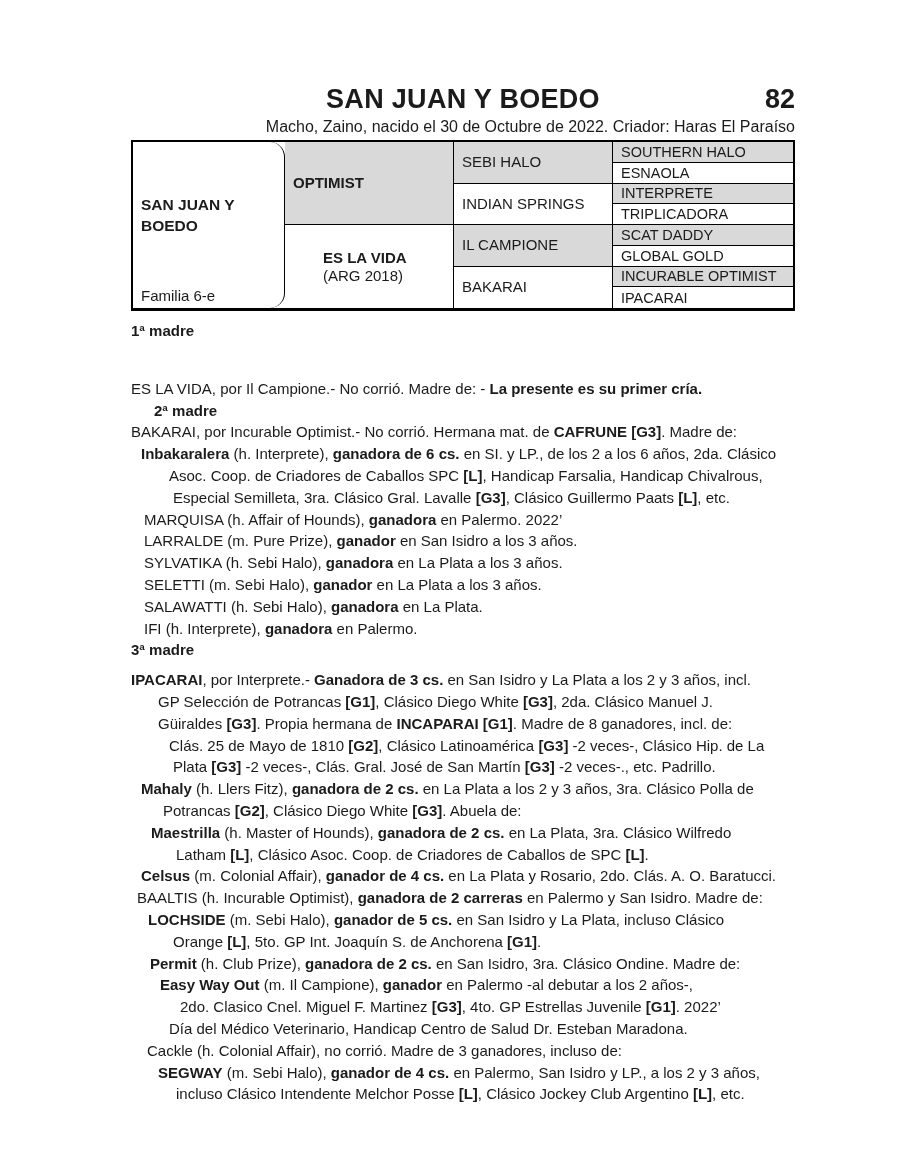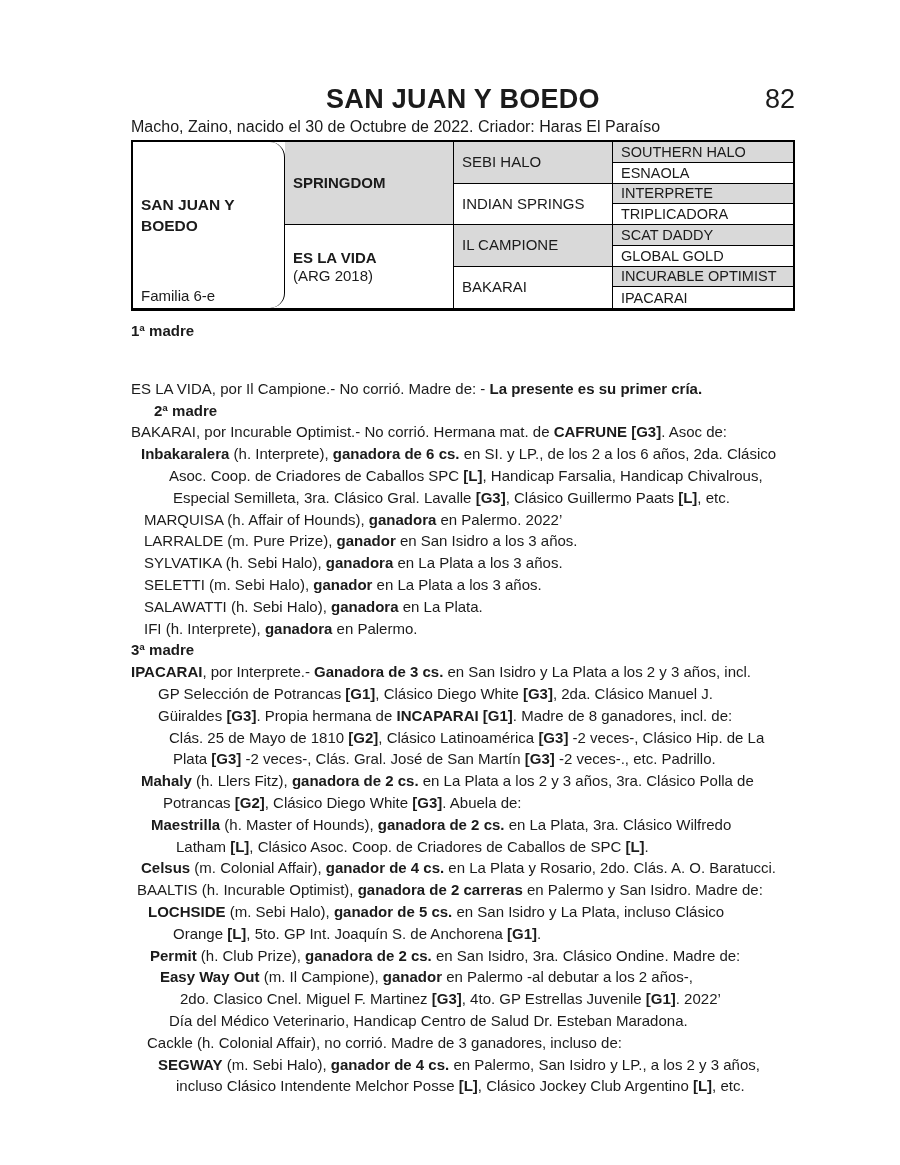--- a/index.html
+++ b/index.html
@@ -30,25 +30,25 @@
     font-size: 27px;
     font-weight: 700;
     letter-spacing: 0.3px;
     line-height: 30px;
   }
   .page-number {
     position: absolute;
     right: 0;
     top: 0;
     font-size: 27px;
-    font-weight: 400;
+    font-weight: 700;
     line-height: 30px;
   }
   .subtitle {
-    text-align: left;
+    text-align: right;
     font-size: 16px;
     line-height: 20px;
     margin-top: 1px;
     white-space: nowrap;
   }
   
   .ped-table {
     margin-top: 3px;
     width: 664px;
     height: 171px;
@@ -103,22 +103,22 @@
     <div class="ped-table">
 
       <div class="cell subject-cell last-row" style="grid-area: 1 / 1 / 9 / 2;">
         <div class="subject-name">
           <div>SAN JUAN Y</div>
           <div>BOEDO</div>
         </div>
         <div class="family">Familia 6-e</div>
       </div>
 
-      <div class="cell shaded bold" style="grid-area: 1 / 2 / 5 / 3;">SPRINGDOM</div>
-      <div class="cell last-row" style="grid-area: 5 / 2 / 9 / 3;">
+      <div class="cell shaded bold" style="grid-area: 1 / 2 / 5 / 3;">OPTIMIST</div>
+      <div class="cell last-row" style="grid-area: 5 / 2 / 9 / 3; margin-left: 30px;">
         <div class="b">ES LA VIDA</div>
         <div>(ARG 2018)</div>
       </div>
 
       <div class="cell shaded" style="grid-area: 1 / 3 / 3 / 4;">SEBI HALO</div>
       <div class="cell" style="grid-area: 3 / 3 / 5 / 4;">INDIAN SPRINGS</div>
       <div class="cell shaded" style="grid-area: 5 / 3 / 7 / 4;">IL CAMPIONE</div>
       <div class="cell last-row" style="grid-area: 7 / 3 / 9 / 4;">BAKARAI</div>
 
       <div class="cell gen3 last-col shaded" style="grid-area: 1 / 4 / 2 / 5;">SOUTHERN HALO</div>
@@ -128,32 +128,32 @@
       <div class="cell gen3 last-col shaded" style="grid-area: 5 / 4 / 6 / 5;">SCAT DADDY</div>
       <div class="cell gen3 last-col" style="grid-area: 6 / 4 / 7 / 5;">GLOBAL GOLD</div>
       <div class="cell gen3 last-col shaded" style="grid-area: 7 / 4 / 8 / 5;">INCURABLE OPTIMIST</div>
       <div class="cell gen3 last-col last-row" style="grid-area: 8 / 4 / 9 / 5;">IPACARAI</div>
     </div>
 
     <div class="pedigree-text">
         <div class="line" style="padding-left: 0px;"><span class="b">1ª madre</span></div>
         <div class="line" style="padding-left: 0px; margin-top: 36px;"><span>ES LA VIDA, por Il Campione.- No corrió. Madre de: - </span><span class="b">La presente es su primer cría.</span></div>
         <div class="line" style="padding-left: 0px; margin-left: 23px;"><span class="b">2ª madre</span></div>
-        <div class="line" style="padding-left: 0px;"><span>BAKARAI, por Incurable Optimist.- No corrió. Hermana mat. de </span><span class="b">CAFRUNE [G3]</span><span>. Asoc de:</span></div>
+        <div class="line" style="padding-left: 0px;"><span>BAKARAI, por Incurable Optimist.- No corrió. Hermana mat. de </span><span class="b">CAFRUNE [G3]</span><span>. Madre de:</span></div>
         <div class="line" style="padding-left: 10px;"><span class="b">Inbakaralera</span><span> (h. Interprete), </span><span class="b">ganadora de 6 cs.</span><span> en SI. y LP., de los 2 a los 6 años, 2da. Clásico</span></div>
         <div class="line" style="padding-left: 38px;"><span>Asoc. Coop. de Criadores de Caballos SPC </span><span class="b">[L]</span><span>, Handicap Farsalia, Handicap Chivalrous,</span></div>
         <div class="line" style="padding-left: 42px;"><span>Especial Semilleta, 3ra. Clásico Gral. Lavalle </span><span class="b">[G3]</span><span>, Clásico Guillermo Paats </span><span class="b">[L]</span><span>, etc.</span></div>
         <div class="line" style="padding-left: 13px;"><span>MARQUISA (h. Affair of Hounds), </span><span class="b">ganadora</span><span> en Palermo. 2022’</span></div>
         <div class="line" style="padding-left: 13px;"><span>LARRALDE (m. Pure Prize), </span><span class="b">ganador</span><span> en San Isidro a los 3 años.</span></div>
         <div class="line" style="padding-left: 13px;"><span>SYLVATIKA (h. Sebi Halo), </span><span class="b">ganadora</span><span> en La Plata a los 3 años.</span></div>
         <div class="line" style="padding-left: 13px;"><span>SELETTI (m. Sebi Halo), </span><span class="b">ganador</span><span> en La Plata a los 3 años.</span></div>
         <div class="line" style="padding-left: 13px;"><span>SALAWATTI (h. Sebi Halo), </span><span class="b">ganadora</span><span> en La Plata.</span></div>
         <div class="line" style="padding-left: 13px;"><span>IFI (h. Interprete), </span><span class="b">ganadora</span><span> en Palermo.</span></div>
         <div class="line" style="padding-left: 0px;"><span class="b">3ª madre</span></div>
-        <div class="line" style="padding-left: 0px;"><span class="b">IPACARAI</span><span>, por Interprete.- </span><span class="b">Ganadora de 3 cs.</span><span> en San Isidro y La Plata a los 2 y 3 años, incl.</span></div>
+        <div class="line" style="padding-left: 0px; margin-top: 8px;"><span class="b">IPACARAI</span><span>, por Interprete.- </span><span class="b">Ganadora de 3 cs.</span><span> en San Isidro y La Plata a los 2 y 3 años, incl.</span></div>
         <div class="line" style="padding-left: 27px;"><span>GP Selección de Potrancas </span><span class="b">[G1]</span><span>, Clásico Diego White </span><span class="b">[G3]</span><span>, 2da. Clásico Manuel J.</span></div>
         <div class="line" style="padding-left: 27px;"><span>Güiraldes </span><span class="b">[G3]</span><span>. Propia hermana de </span><span class="b">INCAPARAI [G1]</span><span>. Madre de 8 ganadores, incl. de:</span></div>
         <div class="line" style="padding-left: 38px;"><span>Clás. 25 de Mayo de 1810 </span><span class="b">[G2]</span><span>, Clásico Latinoamérica </span><span class="b">[G3]</span><span> -2 veces-, Clásico Hip. de La</span></div>
         <div class="line" style="padding-left: 42px;"><span>Plata </span><span class="b">[G3]</span><span> -2 veces-, Clás. Gral. José de San Martín </span><span class="b">[G3]</span><span> -2 veces-., etc. Padrillo.</span></div>
         <div class="line" style="padding-left: 10px;"><span class="b">Mahaly</span><span> (h. Llers Fitz), </span><span class="b">ganadora de 2 cs.</span><span> en La Plata a los 2 y 3 años, 3ra. Clásico Polla de</span></div>
         <div class="line" style="padding-left: 32px;"><span>Potrancas </span><span class="b">[G2]</span><span>, Clásico Diego White </span><span class="b">[G3]</span><span>. Abuela de:</span></div>
         <div class="line" style="padding-left: 20px;"><span class="b">Maestrilla</span><span> (h. Master of Hounds), </span><span class="b">ganadora de 2 cs.</span><span> en La Plata, 3ra. Clásico Wilfredo</span></div>
         <div class="line" style="padding-left: 45px;"><span>Latham </span><span class="b">[L]</span><span>, Clásico Asoc. Coop. de Criadores de Caballos de SPC </span><span class="b">[L]</span><span>.</span></div>
         <div class="line" style="padding-left: 10px;"><span class="b">Celsus</span><span> (m. Colonial Affair), </span><span class="b">ganador de 4 cs.</span><span> en La Plata y Rosario, 2do. Clás. A. O. Baratucci.</span></div>
         <div class="line" style="padding-left: 6px;"><span>BAALTIS (h. Incurable Optimist), </span><span class="b">ganadora de 2 carreras</span><span> en Palermo y San Isidro. Madre de:</span></div>

